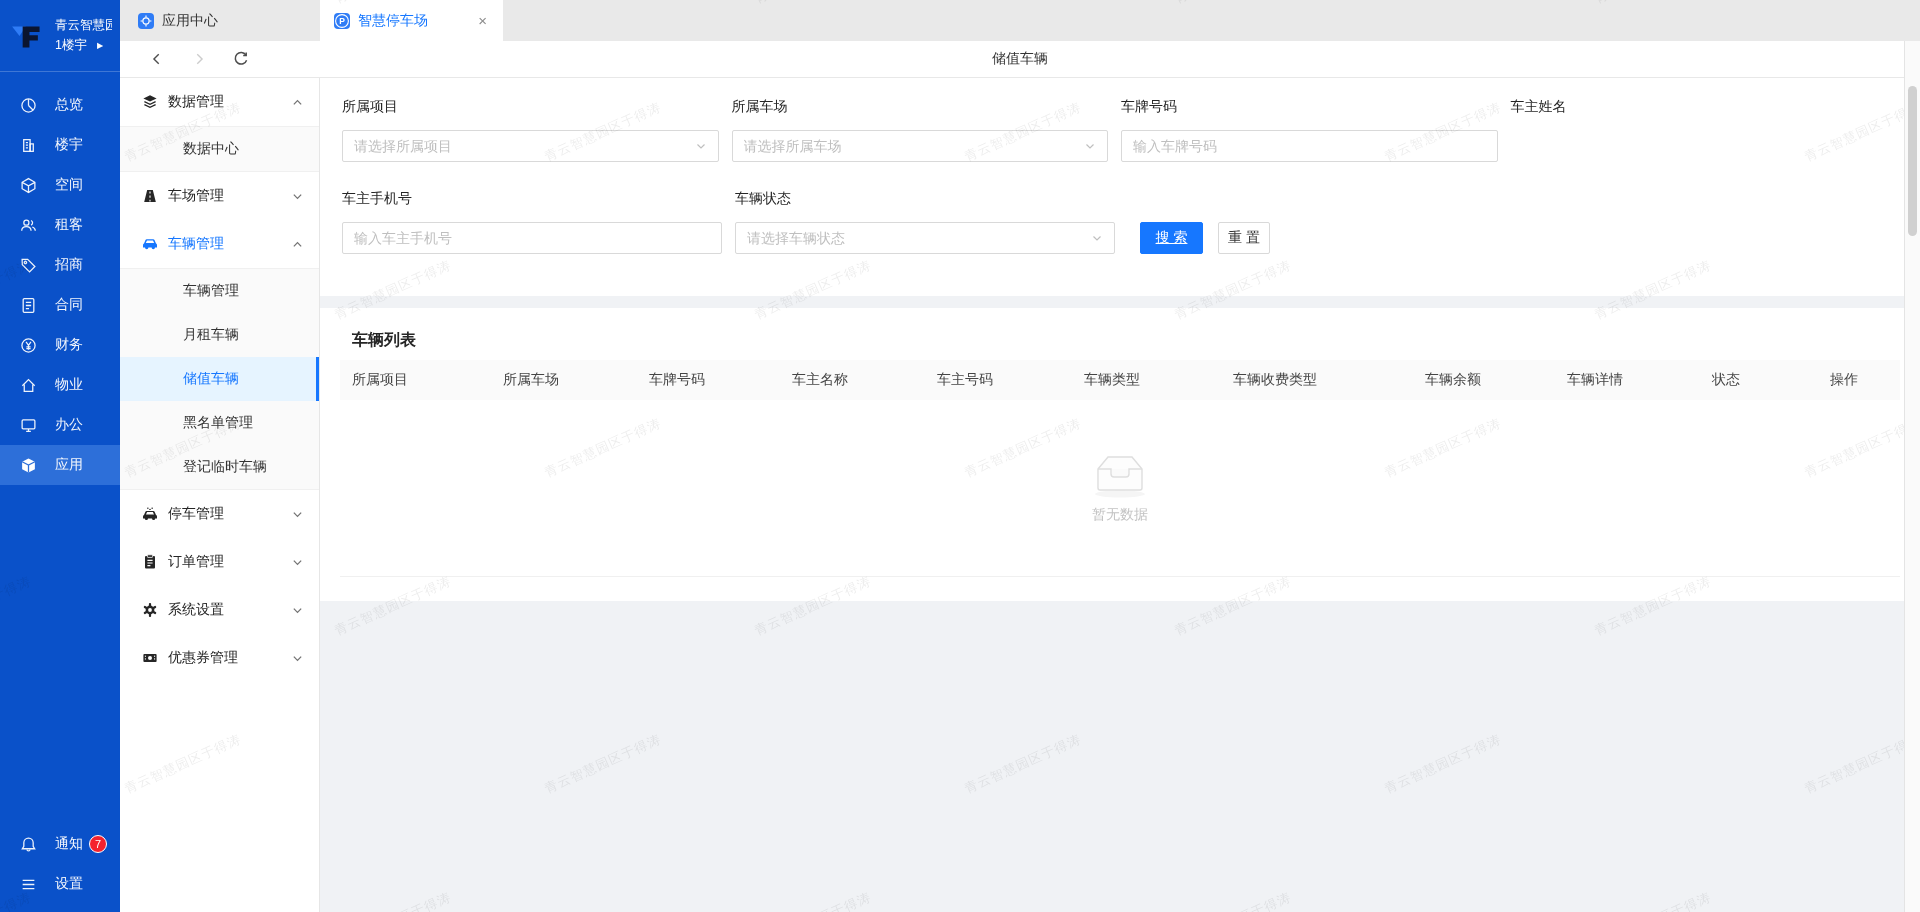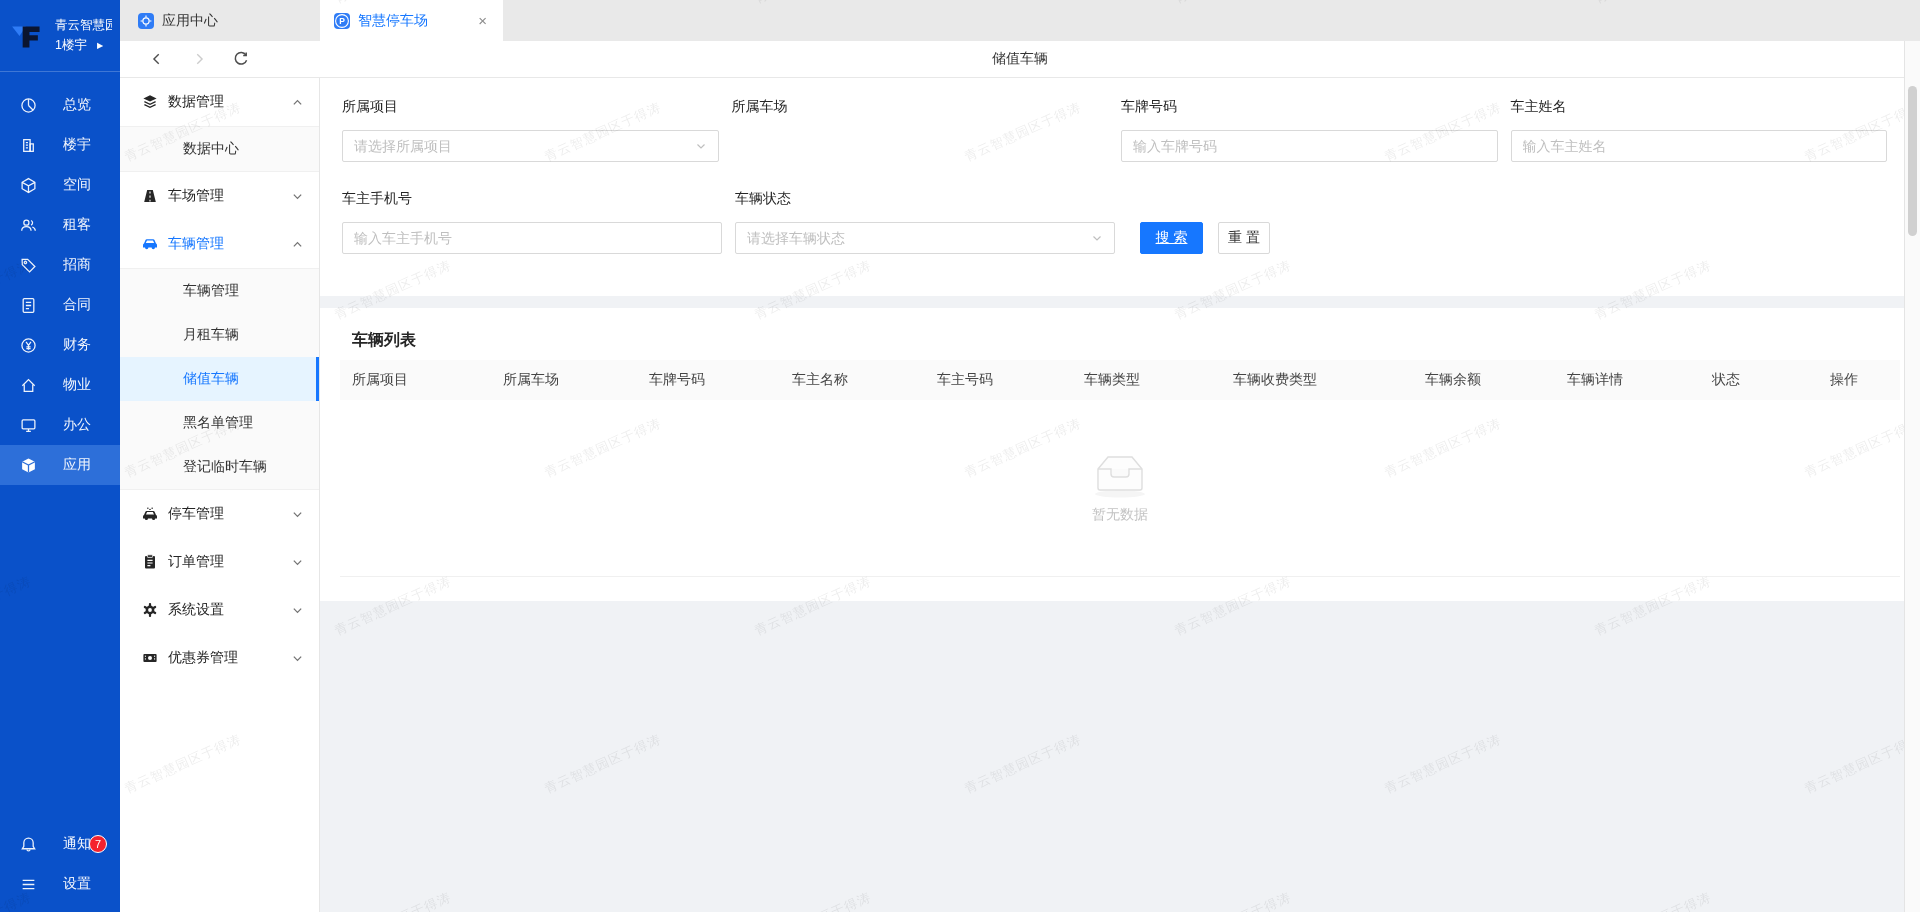--- a/index.html
+++ b/index.html
@@ -9,21 +9,21 @@
 
   
   .psidebar { position:absolute; left:0; top:0; width:120px; height:912px; background:#0a51c9; color:#fff; z-index:10; }
   .brand { height:72px; border-bottom:1px solid rgba(255,255,255,.22); display:flex; align-items:center; padding:0 8px 0 10px; gap:7px; }
   .brand-logo { width:38px; height:38px; flex:none; }
   .brand-txt { display:flex; flex-direction:column; gap:3px; overflow:hidden; }
   .brand-name { font-size:12.5px; white-space:nowrap; width:60px; overflow:hidden; }
   .brand-sub { font-size:12.5px; display:flex; align-items:center; gap:10px; }
   .brand-caret { font-size:8px; color:#fff; }
   .pnav { padding-top:13px; }
-  .pitem { height:40px; display:flex; align-items:center; padding-left:20px; gap:26px; cursor:pointer; color:rgba(255,255,255,.95); }
+  .pitem { height:40px; display:flex; align-items:center; padding-left:20px; gap:18px; cursor:pointer; color:rgba(255,255,255,.95); }
   .pitem.active { background:#2d6fd9; }
   .picon { width:17px; height:17px; flex:none; display:flex; align-items:center; justify-content:center; }
   .picon svg { width:17px; height:17px; stroke:rgba(255,255,255,.93); fill:none; stroke-width:1.2; }
   .plabel { font-size:14px; }
   .pbottom { position:absolute; left:0; bottom:8px; width:120px; }
   .pitem .badge { position:absolute; right:13px; width:18px; height:18px; border-radius:50%; background:#f5222d; color:#fff; font-size:11px; display:flex; align-items:center; justify-content:center; border:1px solid #fff; }
   .pbottom .pitem { position:relative; }
 
   
   .main { position:absolute; left:120px; top:0; right:0; bottom:0; }
@@ -416,32 +416,37 @@
                 <input placeholder="请选择所属项目" style="">
                 <span class="chev">
                     <svg width="12" height="12" viewBox="0 0 12 12">
                       <polyline points="2.5,4.5 6,8 9.5,4.5" fill="none" stroke="currentColor" stroke-width="1.2"></polyline>
                     </svg>
                   </span>
               </div>
             </div>
             <div class="ffield">
               <div class="flabel">所属车场</div>
+              <div class="fcontrol">
+                <input placeholder="请选择所属车场" style="">
+                <span class="chev">
+                    <svg width="12" height="12" viewBox="0 0 12 12">
+                      <polyline points="2.5,4.5 6,8 9.5,4.5" fill="none" stroke="currentColor" stroke-width="1.2"></polyline>
+                    </svg>
+                  </span>
+              </div>
             </div>
             <div class="ffield">
               <div class="flabel">车牌号码</div>
               <div class="fcontrol">
                 <input placeholder="输入车牌号码" style="">
               </div>
             </div>
             <div class="ffield">
               <div class="flabel">车主姓名</div>
-              <div class="fcontrol">
-                <input placeholder="输入车主姓名" style="">
-              </div>
             </div>
           </div>
 
           <div class="frow">
             <div class="ffield">
               <div class="flabel">车主手机号</div>
               <div class="fcontrol">
                 <input placeholder="输入车主手机号" style="">
               </div>
             </div>

